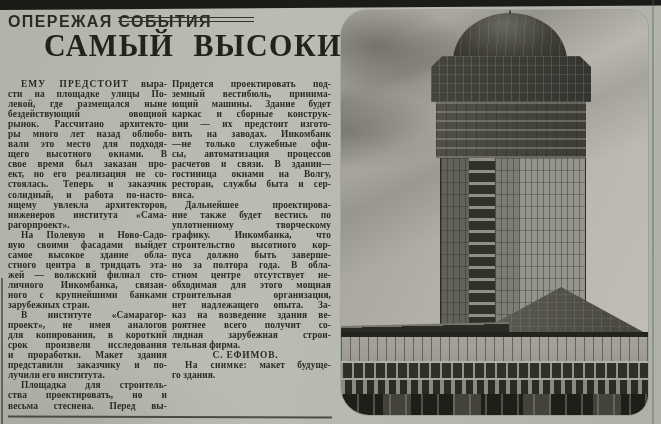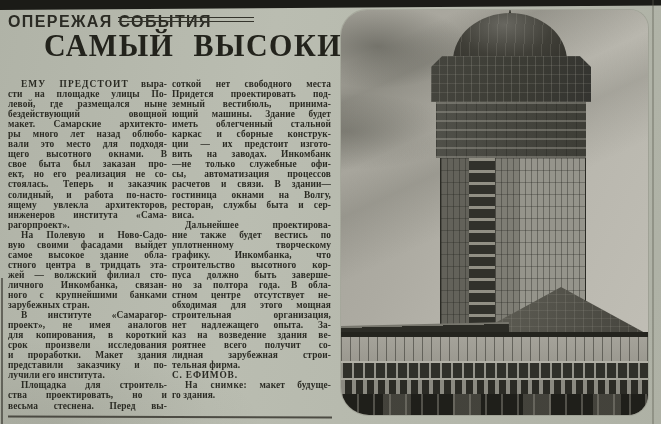--- a/index.html
+++ b/index.html
@@ -43,21 +43,21 @@
   .col{position:absolute;top:79px;width:159px;color:var(--ink,#2b2b24);}
   .col1{left:8px;}
   .col2{left:172px;}
   .line{
     font-family:"Liberation Serif",serif;
     font-size:9.4px;font-weight:700;line-height:10.05px;height:10.05px;
     overflow:hidden;letter-spacing:.1px;white-space:normal;
   }
   .line.jst{text-align:justify;text-align-last:justify;}
   .line.ind{text-indent:13px;}
-  .line.sig{text-align:left;padding-right:12px;letter-spacing:.8px;}
+  .line.sig{text-align:center;padding-right:12px;letter-spacing:.8px;}
   .lead-caps{letter-spacing:1.1px;}
   .cap-label{letter-spacing:.4px;}
   
   .photo{
     position:absolute;left:341px;top:10px;width:307px;height:405px;
     border-radius:26px 18px 20px 28px;overflow:hidden;
     background:
       radial-gradient(ellipse 130px 60px at 12% 9%, rgba(55,55,48,.45), transparent 70%),
       radial-gradient(ellipse 160px 55px at 2% 30%, rgba(70,70,62,.35), transparent 70%),
       linear-gradient(155deg, transparent 10%, rgba(60,60,52,.22) 17%, transparent 30%, rgba(60,60,52,.16) 38%, transparent 50%),
@@ -141,25 +141,25 @@
   <div class="topbar"></div>
   <span class="kicker">ОПЕРЕЖАЯ СОБЫТИЯ</span>
   <span class="kicker-rule"></span>
   <h1 class="headline">САМЫЙ ВЫСОКИЙ</h1>
 
   <div class="col col1">
       <div class="line jst ind"><span class="lead-caps">ЕМУ ПРЕДСТОИТ</span> выра-</div>
       <div class="line jst">сти на площадке улицы По-</div>
       <div class="line jst">левой, где размещался ныне</div>
       <div class="line jst">бездействующий овощной</div>
-      <div class="line jst">макет. Самарские архитекто-</div>
+      <div class="line jst">рынок. Рассчитано архитекто-</div>
       <div class="line jst">ры много лет назад облюбо-</div>
       <div class="line jst">вали это место для подходя-</div>
       <div class="line jst">щего высотного окнами. В</div>
-      <div class="line jst">свое быта был заказан про-</div>
+      <div class="line jst">свое время был заказан про-</div>
       <div class="line jst">ект, но его реализация не со-</div>
       <div class="line jst">стоялась. Теперь и заказчик</div>
       <div class="line jst">солидный, и работа по-насто-</div>
       <div class="line jst">ящему увлекла архитекторов,</div>
       <div class="line jst">инженеров института «Сама-</div>
       <div class="line">рагорпроект».</div>
       <div class="line jst ind">На Полевую и Ново-Садо-</div>
       <div class="line jst">вую своими фасадами выйдет</div>
       <div class="line jst">самое высокое здание обла-</div>
       <div class="line jst">стного центра в тридцать эта-</div>
@@ -172,25 +172,23 @@
       <div class="line jst">для копирования, в короткий</div>
       <div class="line jst">срок произвели исследования</div>
       <div class="line jst">и проработки. Макет здания</div>
       <div class="line jst">представили заказчику и по-</div>
       <div class="line">лучили его института.</div>
       <div class="line jst ind">Площадка для строитель-</div>
       <div class="line jst">ства проектировать, но и</div>
       <div class="line jst">весьма стеснена. Перед вы-</div>
     </div>
   <div class="col col2">
-      <div class="line jst">соткой нет свободного места</div>
       <div class="line jst">Придется проектировать под-</div>
       <div class="line jst">земный вестибюль, принима-</div>
       <div class="line jst">ющий машины. Здание будет</div>
-      <div class="line jst">иметь облегченный стальной</div>
       <div class="line jst">каркас и сборные конструк-</div>
       <div class="line jst">ции — их предстоит изгото-</div>
       <div class="line jst">вить на заводах. Инкомбанк</div>
       <div class="line jst">—не только служебные офи-</div>
       <div class="line jst">сы, автоматизация процессов</div>
       <div class="line jst">расчетов и связи. В здании—</div>
       <div class="line jst">гостиница окнами на Волгу,</div>
       <div class="line jst">ресторан, службы быта и сер-</div>
       <div class="line">виса.</div>
       <div class="line jst ind">Дальнейшее проектирова-</div>

